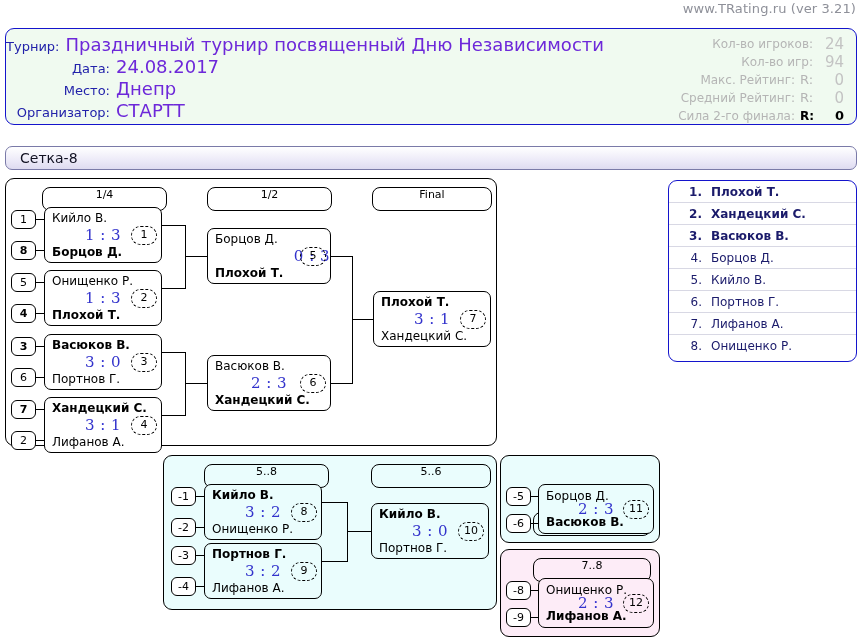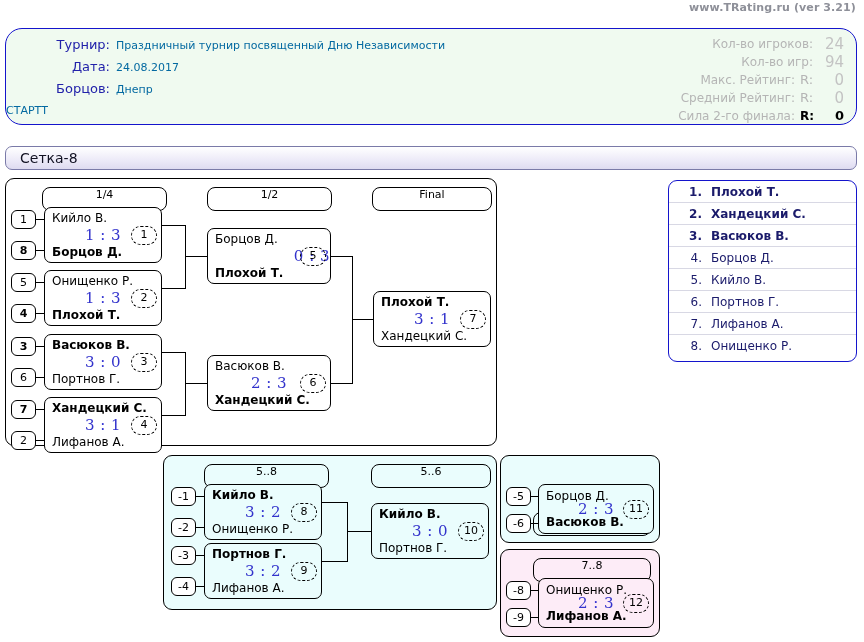--- a/index.html
+++ b/index.html
@@ -14,35 +14,34 @@
   #page {
     position: relative;
     width: 864px; height: 642px;
     background: #ffffff;
   }
 
   
   .watermark {
     position: absolute;
     top: 1px; right: 8px;
-    font-size: 11px;
+    font-size: 13px;
     color: #8e9099;
     letter-spacing: 0.1px;
     white-space: nowrap;
-    font-weight: bold;
   }
 
   
   .info-panel {
     position: absolute;
     left: 5px; top: 28px;
     width: 852px; height: 97px;
     background: #f0faf0;
     border: 1.5px solid #1414cc;
-    border-radius: 17px;
+    border-radius: 9px;
     box-sizing: border-box;
   }
   .info-left {
     position: absolute;
     left: 0px; top: 5px;
     width: 520px;
   }
   .info-row {
     display: flex;
     align-items: baseline;
@@ -51,22 +50,22 @@
   }
   .info-label {
     width: 104px;
     text-align: right;
     color: #2222aa;
     font-size: 13px;
     padding-right: 6px;
     white-space: nowrap;
   }
   .info-value {
-    color: #0369a1;
-    font-size: 11px;
+    color: #6d28d9;
+    font-size: 18px;
     white-space: nowrap;
   }
 
   .info-right {
     position: absolute;
     right: 12px; top: 6px;
     width: 310px;
   }
   .stat-row {
     display: flex;
@@ -258,24 +257,25 @@
     <div class="info-left">
       <div class="info-row">
         <div class="info-label">Турнир:</div>
         <div class="info-value">Праздничный турнир посвященный Дню Независимости</div>
       </div>
       <div class="info-row">
         <div class="info-label">Дата:</div>
         <div class="info-value">24.08.2017</div>
       </div>
       <div class="info-row">
-        <div class="info-label">Борцов:</div>
+        <div class="info-label">Место:</div>
         <div class="info-value">Днепр</div>
       </div>
       <div class="info-row">
+        <div class="info-label">Организатор:</div>
         <div class="info-value">СТАРТТ</div>
       </div>
     </div>
 
     <div class="info-right">
       <div class="stat-row nor">
         <span class="stat-label">Кол-во игроков:</span>
         <span class="stat-value">24</span>
       </div>
       <div class="stat-row nor">

